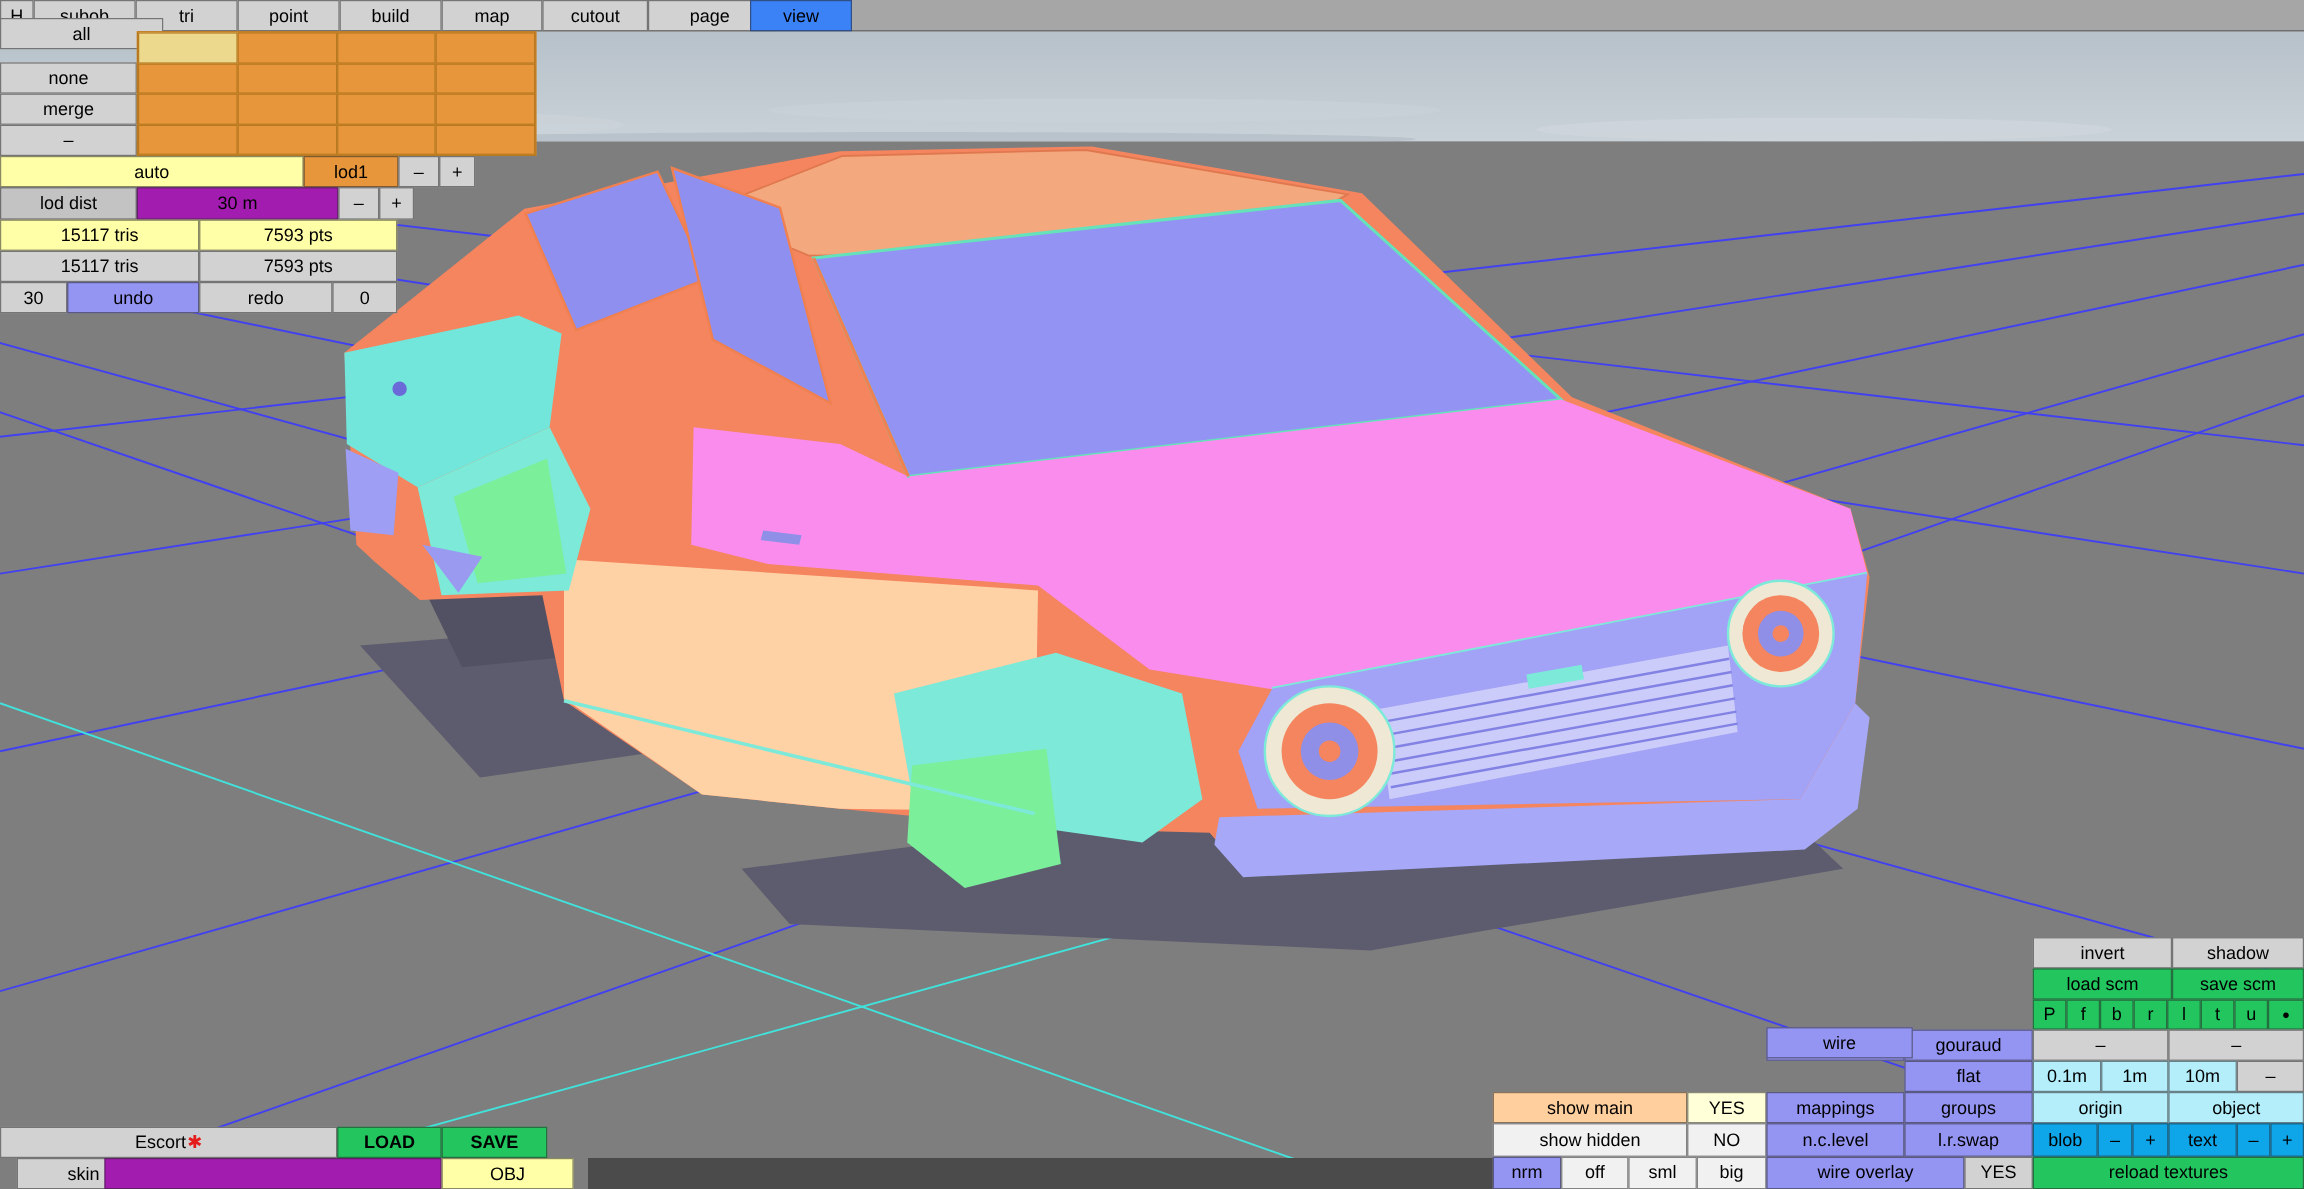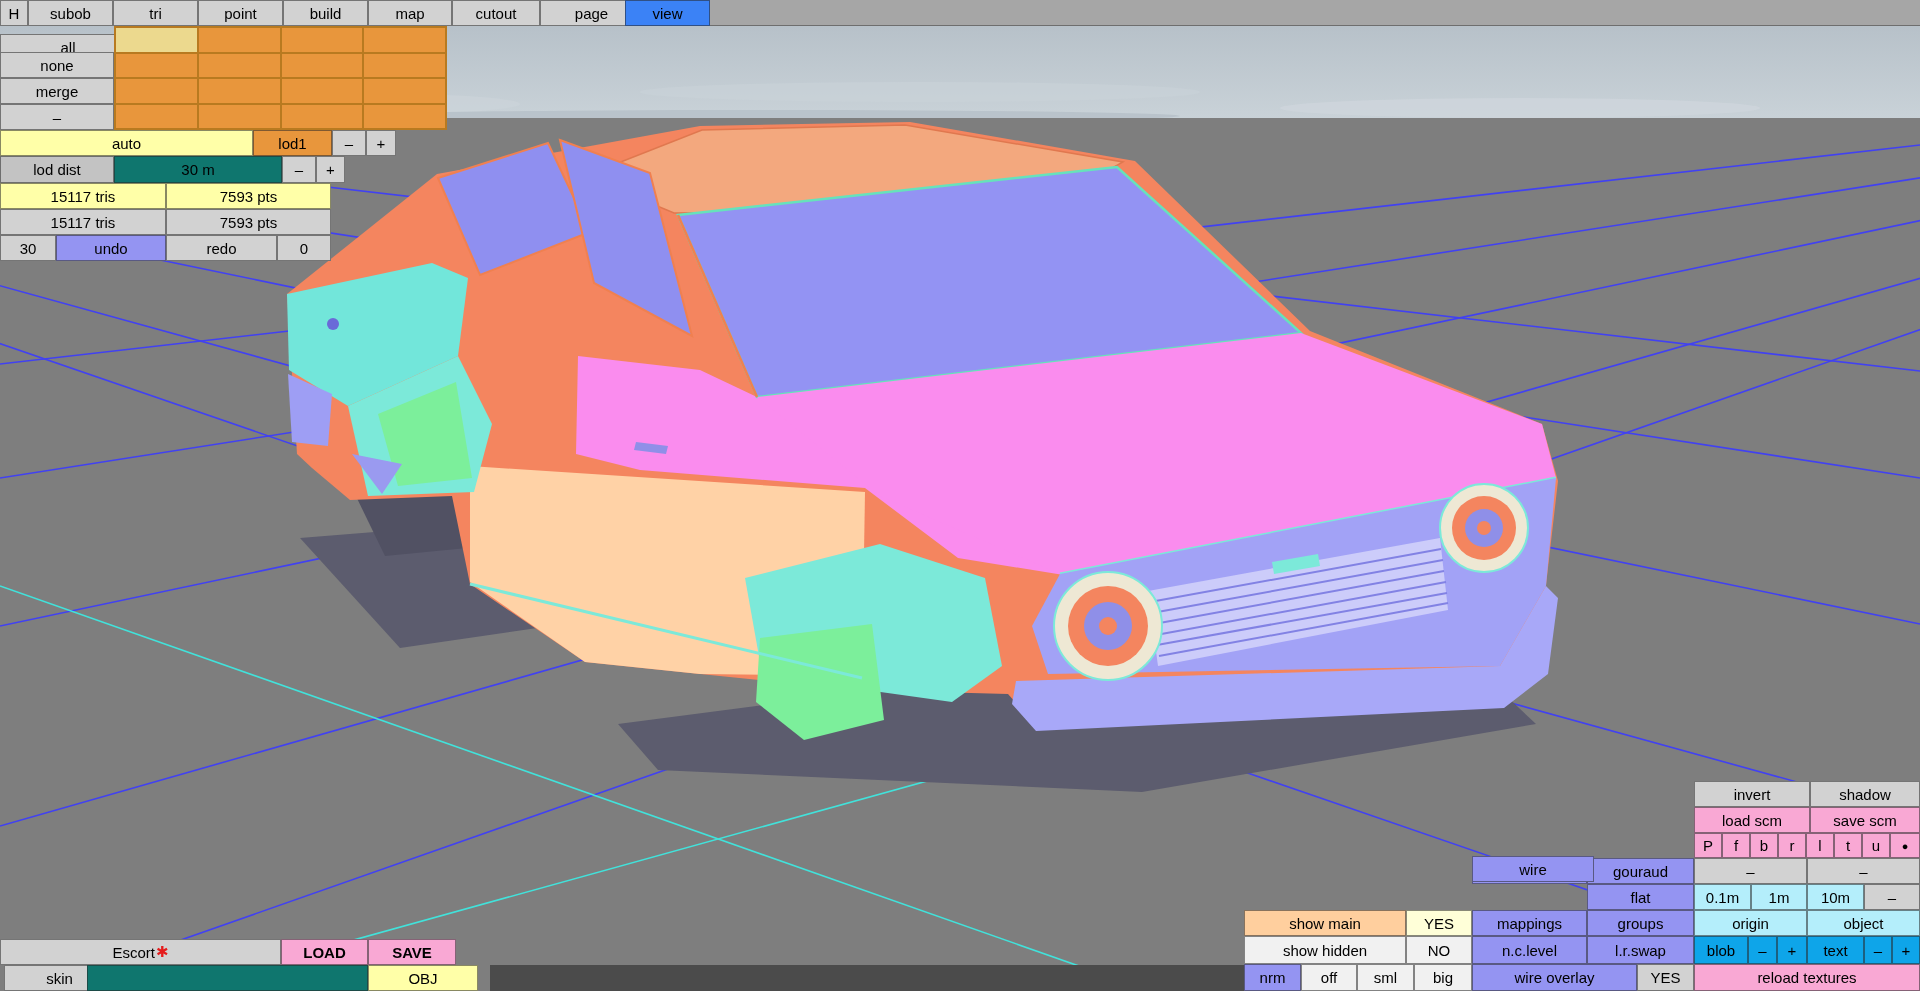--- a/index.html
+++ b/index.html
@@ -3,24 +3,24 @@
 <meta charset="utf-8">
 <style>
   html,body{margin:0;padding:0;background:#222;}
   #app{position:relative;width:1920px;height:991px;overflow:hidden;background:#7e7e7e;
        font-family:"Liberation Sans",sans-serif;}
   .btn{position:absolute;display:flex;align-items:center;justify-content:center;
        font-size:15px;color:#000;border:1px solid rgba(40,40,40,.55);
        box-sizing:border-box;white-space:nowrap;cursor:default;user-select:none;}
   .grey{background:#d2d2d2}
   .dgrey{background:#c3c3c3}
-  .lgrey{background:#0f766e}
+  .lgrey{background:#a21caf}
   .purple{background:#9494f2}
   .mactive{background:#3b82f6}
-  .green{background:#f9a8d4}
+  .green{background:#22c55e}
   .cyan{background:#b4eefb}
   .paleyellow{background:#ffffa8}
   .byellow{background:#0ea5e9}
   .peach{background:#ffcf9e}
   .white{background:#f1f1f1}
   .orange{background:#e8963c}
   .bold{font-weight:700}
   .red{color:#e51c1c;margin-left:1px}
   #menu-bar{position:absolute;left:0;top:0;width:1920px;height:26px;background:#a6a6a6;
             border-bottom:1px solid #6e6e6e;box-sizing:border-box;}
@@ -131,21 +131,21 @@
   <div class="btn grey" style="left:0;top:0;width:28px;height:26px">H</div>
   <div class="btn grey" style="left:28px;top:0;width:85px;height:26px">subob</div>
   <div class="btn grey" style="left:113px;top:0;width:85px;height:26px">tri</div>
   <div class="btn grey" style="left:198px;top:0;width:85px;height:26px">point</div>
   <div class="btn grey" style="left:283px;top:0;width:85px;height:26px">build</div>
   <div class="btn grey" style="left:368px;top:0;width:84px;height:26px">map</div>
   <div class="btn grey" style="left:452px;top:0;width:88px;height:26px">cutout</div>
   <div class="btn grey" style="left:540px;top:0;width:103px;height:26px">page</div>
   <div class="btn mactive" style="left:625px;top:0;width:85px;height:26px">view</div>
 
-  <div class="btn grey" style="left:0;top:34px;width:136px;height:26px">all</div>
+  <div class="btn grey" style="left:0;top:15px;width:136px;height:26px">all</div>
   <div class="btn grey" style="left:0;top:52px;width:114px;height:26px">none</div>
   <div class="btn grey" style="left:0;top:78px;width:114px;height:26px">merge</div>
   <div class="btn grey" style="left:0;top:104px;width:114px;height:26px">–</div>
 
   <div id="lod-grid">
     <div class="hl"></div>
     <div></div>
     <div></div>
     <div></div>
     <div></div>
@@ -181,21 +181,21 @@
   <div class="btn purple" style="left:56px;top:235px;width:110px;height:26px">undo</div>
   <div class="btn grey" style="left:166px;top:235px;width:111px;height:26px">redo</div>
   <div class="btn grey" style="left:277px;top:235px;width:54px;height:26px">0</div>
 
   <div class="btn grey" style="left:0;top:939px;width:281px;height:26px">
     <span>Escort</span>
       <span class="red">✱</span>
   </div>
   <div class="btn green bold" style="left:281px;top:939px;width:87px;height:26px">LOAD</div>
   <div class="btn green bold" style="left:368px;top:939px;width:88px;height:26px">SAVE</div>
-  <div class="btn grey" style="left:4px;top:965px;width:111px;height:26px">skin</div>
+  <div class="btn grey" style="left:14px;top:965px;width:111px;height:26px">skin</div>
   <div class="btn lgrey" style="left:87px;top:965px;width:281px;height:26px"></div>
   <div class="btn paleyellow" style="left:368px;top:965px;width:110px;height:26px">OBJ</div>
 
   <div id="bottom-strip"></div>
 
   <div class="btn grey" style="left:1694px;top:781px;width:116px;height:26px">invert</div>
   <div class="btn grey" style="left:1810px;top:781px;width:110px;height:26px">shadow</div>
   <div class="btn green" style="left:1694px;top:807px;width:116px;height:26px">load scm</div>
   <div class="btn green" style="left:1810px;top:807px;width:110px;height:26px">save scm</div>
 

